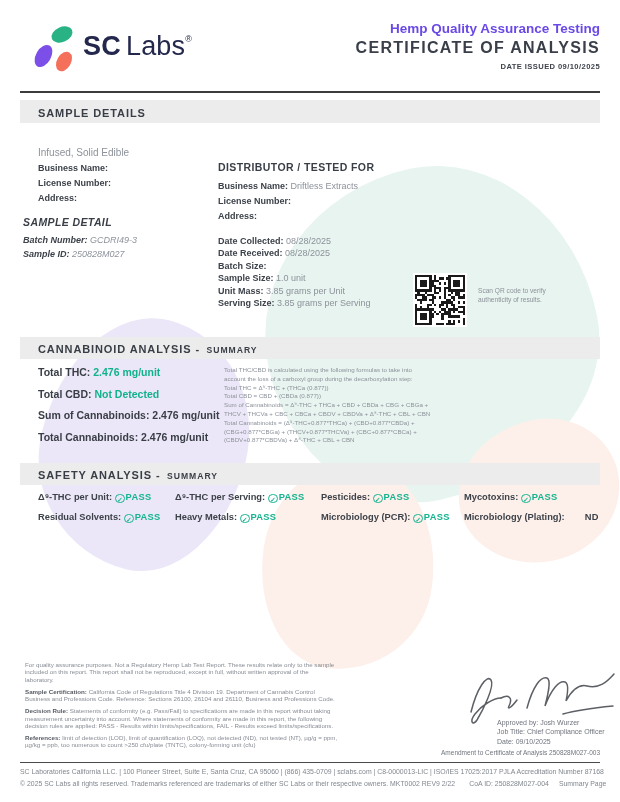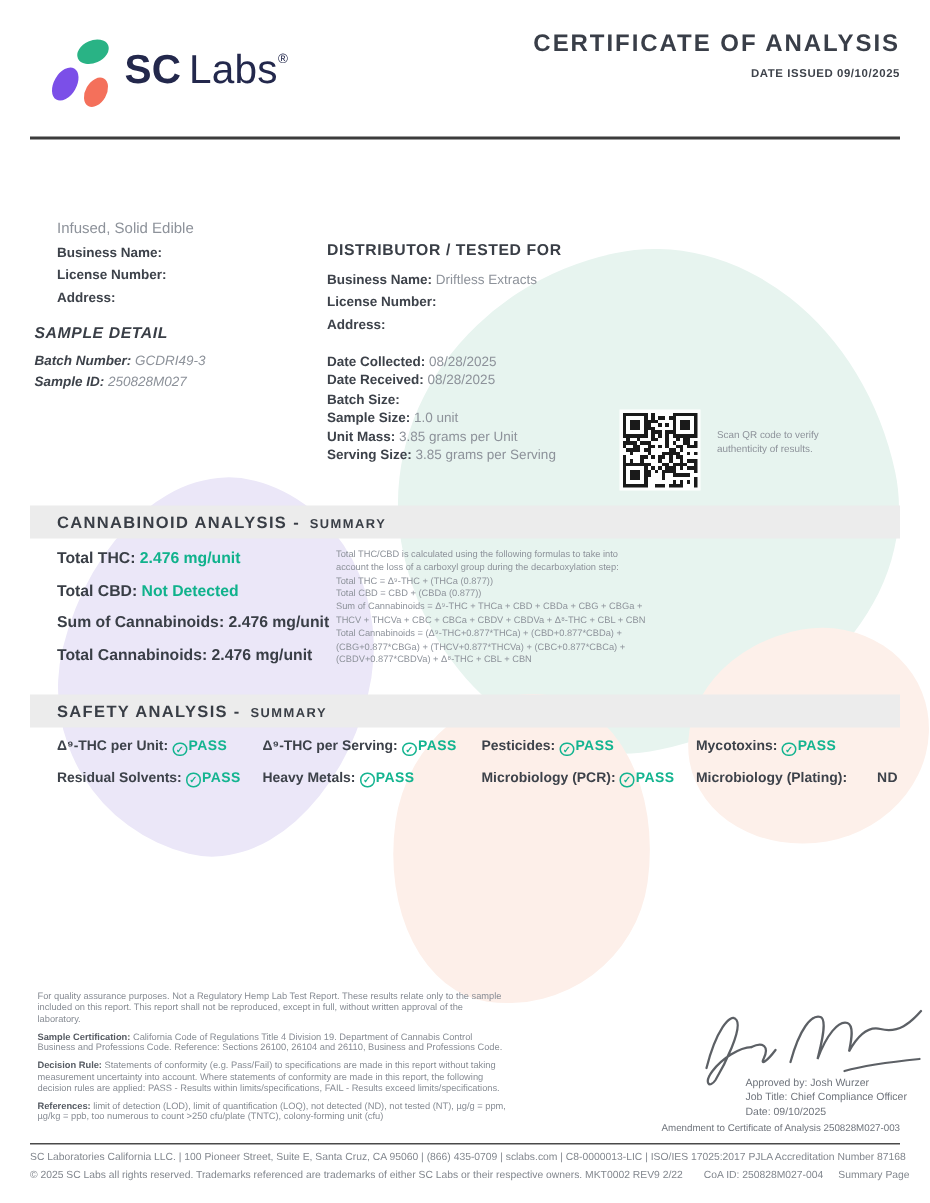--- a/index.html
+++ b/index.html
@@ -110,26 +110,30 @@
   <div class="blob peach2"></div>
 
   <div class="z petals">
     <span class="petal green"></span>
     <span class="petal purple"></span>
     <span class="petal coral"></span>
   </div>
   <div class="z logo-text"><span class="sc">SC</span><span class="labs">Labs</span><span class="reg">®</span></div>
 
   <div class="z header-right">
+    <div class="program">Hemp Quality Assurance Testing</div>
     <div class="cert-title">CERTIFICATE OF ANALYSIS</div>
     <div class="date-issued">DATE ISSUED 09/10/2025</div>
   </div>
 
   <div class="z top-rule"></div>
 
+  <div class="z section-bar bar-sample">
+    <span class="stitle">SAMPLE DETAILS</span>
+  </div>
 
   <div class="z sample-name">
     <div class="line2">Infused, Solid Edible</div>
   </div>
 
   <div class="z parties">
     <div class="pcol1">
       <div class="frow"><span class="flabel">Business Name:</span> <span class="fvalue"></span></div>
       <div class="frow"><span class="flabel">License Number:</span> <span class="fvalue"></span></div>
       <div class="frow"><span class="flabel">Address:</span> <span class="fvalue"></span></div>

